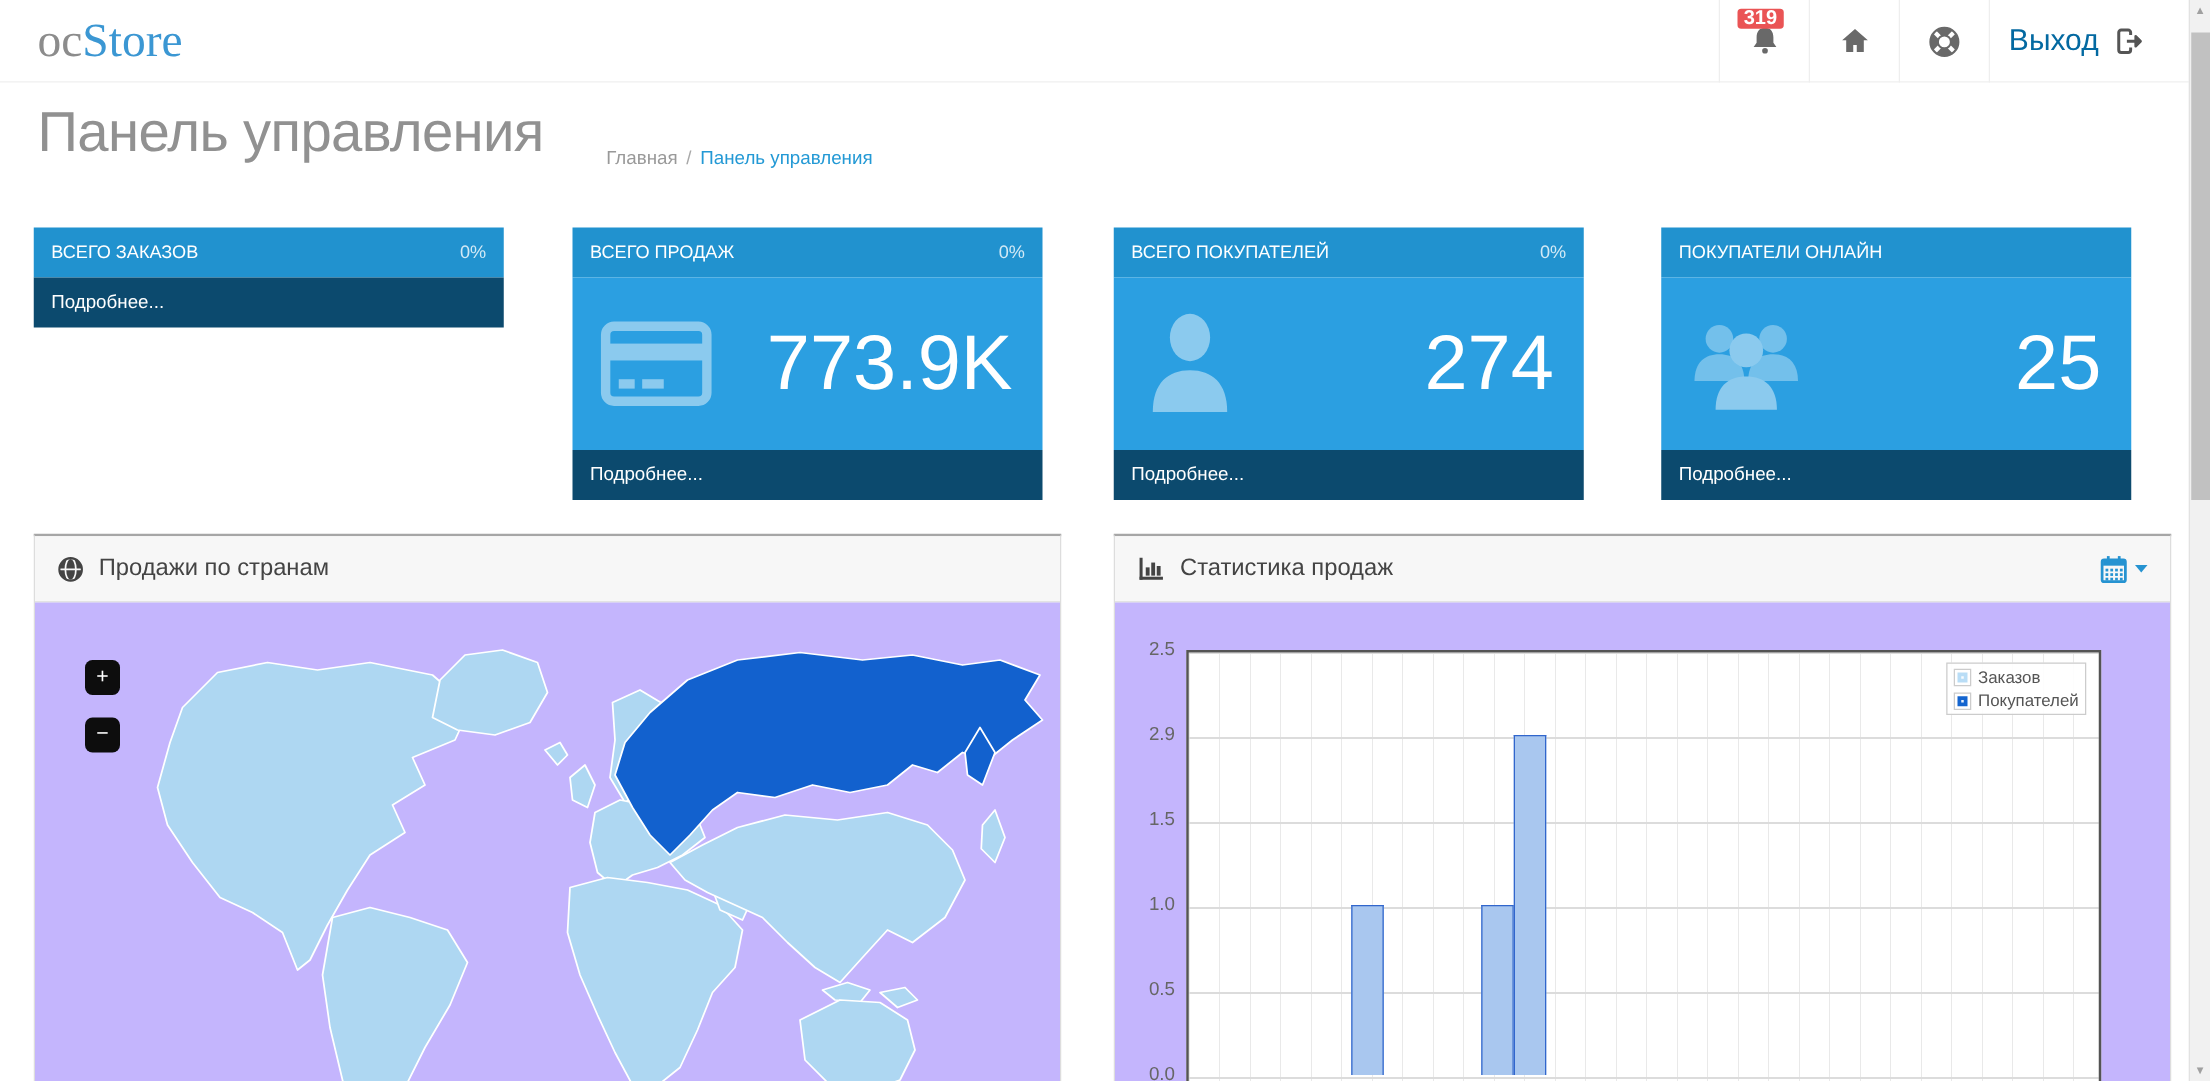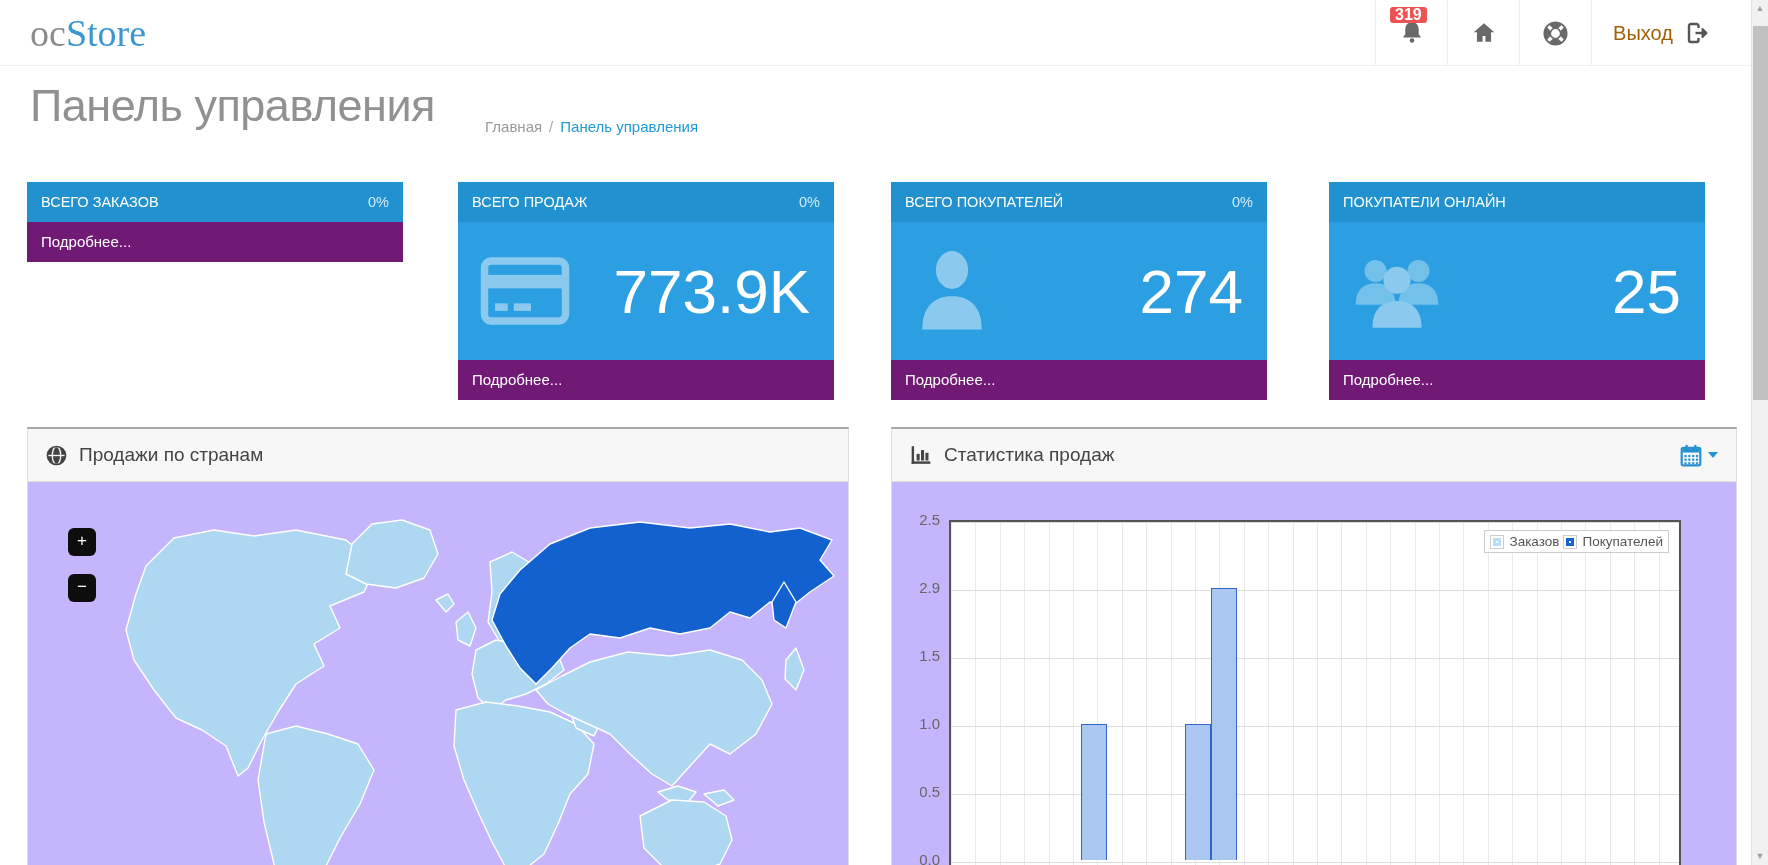--- a/index.html
+++ b/index.html
@@ -9,21 +9,21 @@
   
   .topbar { position:absolute; left:0; top:0; width:1751px; height:66px; background:#fff;
             border-bottom:1px solid #f0f0f0; z-index:5; }
   .logo { position:absolute; left:30px; top:0; height:66px; line-height:66px;
           font-family:"Liberation Serif","DejaVu Serif",serif; font-size:38px; }
   .logo .oc { color:#8c8c8c; }
   .logo .store { color:#3b97d3; }
   .top-nav { position:absolute; right:20px; top:0; height:66px; display:flex; }
   .nav-item { width:72px; height:66px; border-left:1px solid #eee; display:flex;
               align-items:center; justify-content:center; position:relative; cursor:pointer; }
-  .nav-item.logout { width:140px; color:#a16207; font-size:20px; gap:13px; }
+  .nav-item.logout { width:140px; color:#0369a1; font-size:24px; gap:13px; }
   .badge { position:absolute; top:7px; left:14px; background:#ea5455; color:#fff;
            font-size:16px; font-weight:bold; padding:1px 5px 2px; border-radius:3px; line-height:13px; }
 
   
   .scrollbar { position:absolute; right:0; top:0; width:17px; height:865px; background:#f1f1f1;
                border-left:1px solid #e2e2e2; z-index:20; }
   .sb-arrow { position:absolute; left:0; width:16px; height:17px; color:#a0a0a0; font-size:9px;
               text-align:center; line-height:17px; }
   .sb-thumb { position:absolute; left:1px; top:26px; width:15px; height:374px; background:#c1c1c1; }
 
@@ -36,21 +36,21 @@
 
   
   .tile { position:absolute; top:182px; width:376px; height:218px; color:#fff; }
   .tile-head { height:40px; background:#2192cf; padding:0 14px; line-height:40px; font-size:14.5px;
                display:flex; justify-content:space-between; }
   .tile-head .pct { color:rgba(255,255,255,0.8); }
   .tile-body { height:138px; background:#2b9fe1; position:relative; }
   .tile-body .t-icon { position:absolute; left:22px; top:50%; transform:translateY(-50%); opacity:0.45; }
   .tile-body .t-value { position:absolute; right:24px; top:50%; transform:translateY(-50%);
                         font-size:62px; font-weight:300; }
-  .tile-foot { height:40px; background:#701a75; line-height:40px; padding:0 14px; font-size:15px; cursor:pointer; }
+  .tile-foot { height:40px; background:#0c4a6e; line-height:40px; padding:0 14px; font-size:15px; cursor:pointer; }
 
   
   .panel { position:absolute; top:427px; height:441px; border:1px solid #ddd;
            border-top:2px solid #a6a6a6; background:#fff; }
   .panel-head { height:53px; background:#f7f7f7; border-bottom:1px solid #ddd; padding:0 18px;
                 display:flex; align-items:center; gap:12px; font-size:19px; color:#444; }
   .panel-body { position:relative; width:100%; height:385px; background:#c4b5fd; overflow:hidden; }
   .panel.map { left:27px; width:822px; }
   .panel.chart { left:891px; width:846px; }
   .cal-btn { margin-left:auto; display:flex; align-items:center; gap:6px; cursor:pointer; }
@@ -65,21 +65,21 @@
 
   
   .plot { position:absolute; left:57px; top:38px; width:732px; height:410px;
           border:2px solid #545454; background:
             repeating-linear-gradient(to bottom, #dcdcdc 0 1px, transparent 1px 68px),
             repeating-linear-gradient(to right, #e9e9e9 0 1px, transparent 1px 24.4px);
           background-color:#fff; }
   .ytick { position:absolute; left:6px; width:42px; text-align:right; font-size:15px; color:#666; }
   .bar { position:absolute; width:26px; background:#a9c7ef; border:1px solid #3166cc; border-bottom:none; }
   .legend { position:absolute; top:8px; right:10px; background:rgba(255,255,255,0.9);
-            border:1px solid #ccc; padding:3px 5px; display:flex; flex-direction:row; gap:4px; }
+            border:1px solid #ccc; padding:3px 5px; display:flex; flex-direction:column; gap:4px; }
   .legend-row { display:flex; align-items:center; gap:5px; }
   .sw-outer { width:14px; height:14px; border:1px solid #ccc; background:#fff; padding:2px; }
   .sw-inner { width:100%; height:100%; position:relative; }
   .sw-inner:after { content:""; position:absolute; left:50%; top:50%; width:2px; height:2px;
                     margin:-1px 0 0 -1px; background:rgba(255,255,255,0.9); }
   .legend-label { font-size:13.5px; color:#555; }
 </style>
 </head>
 <body>
 

